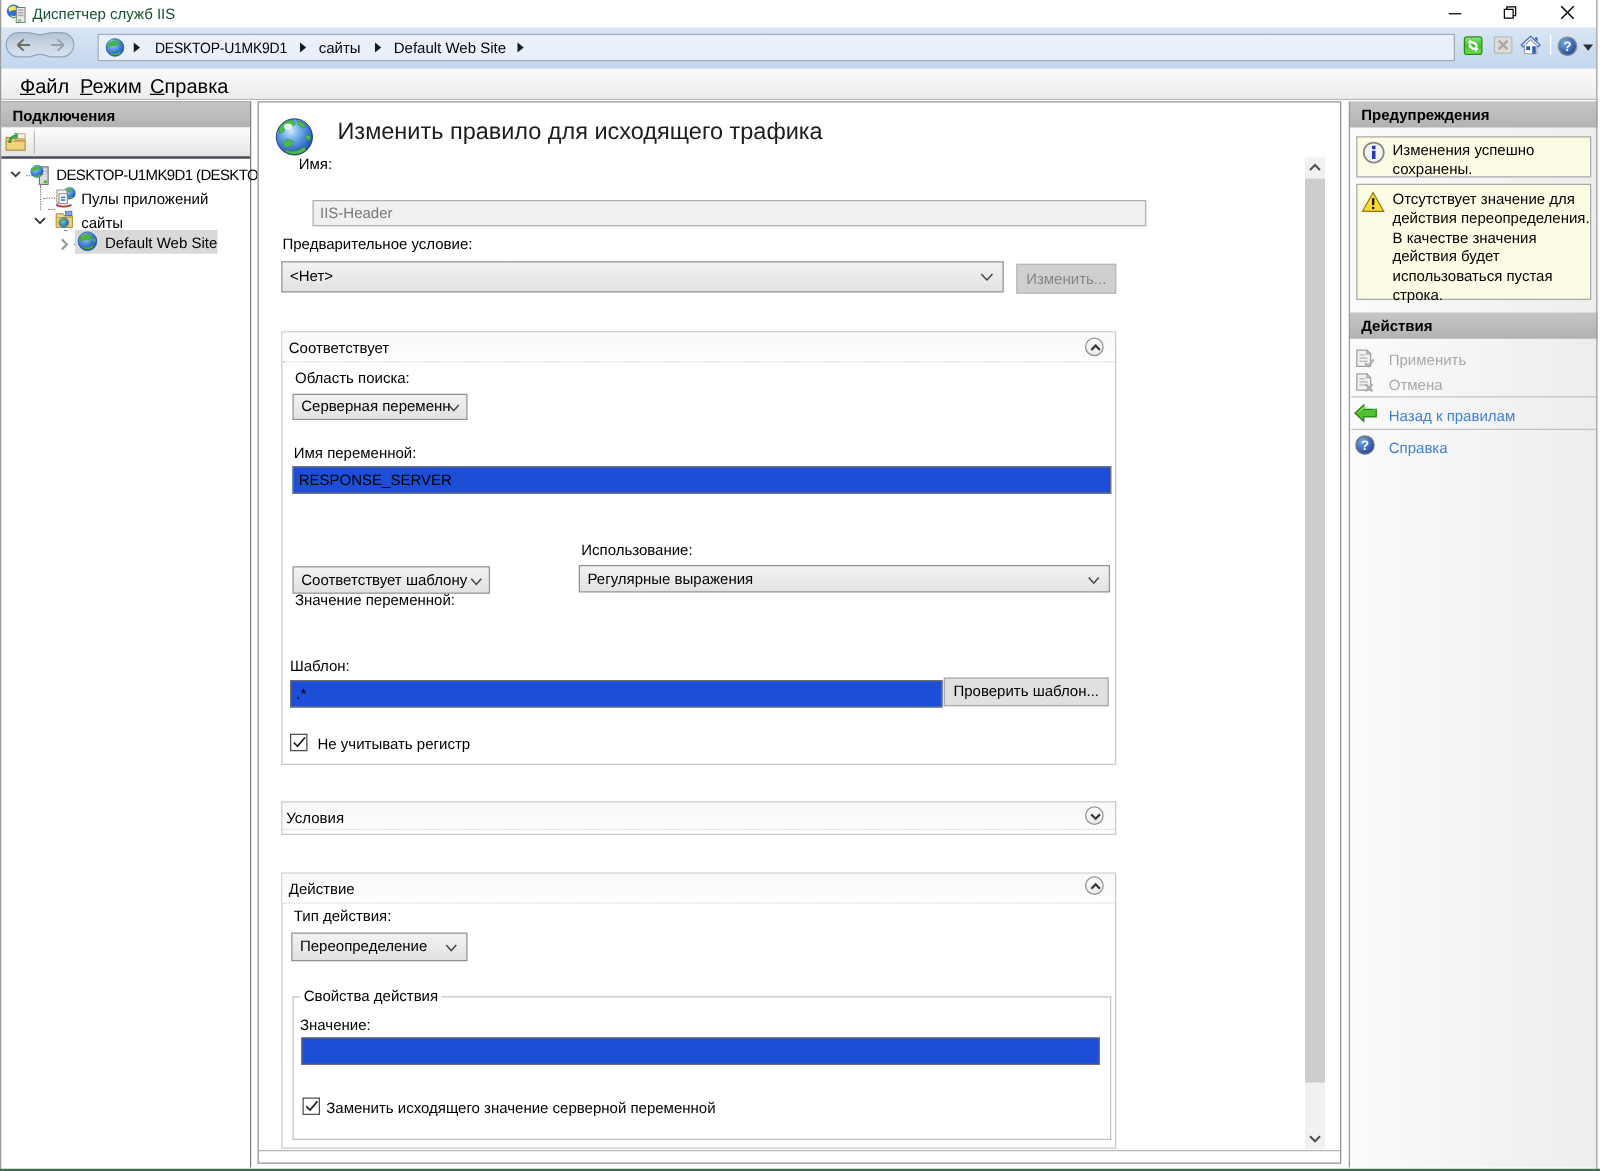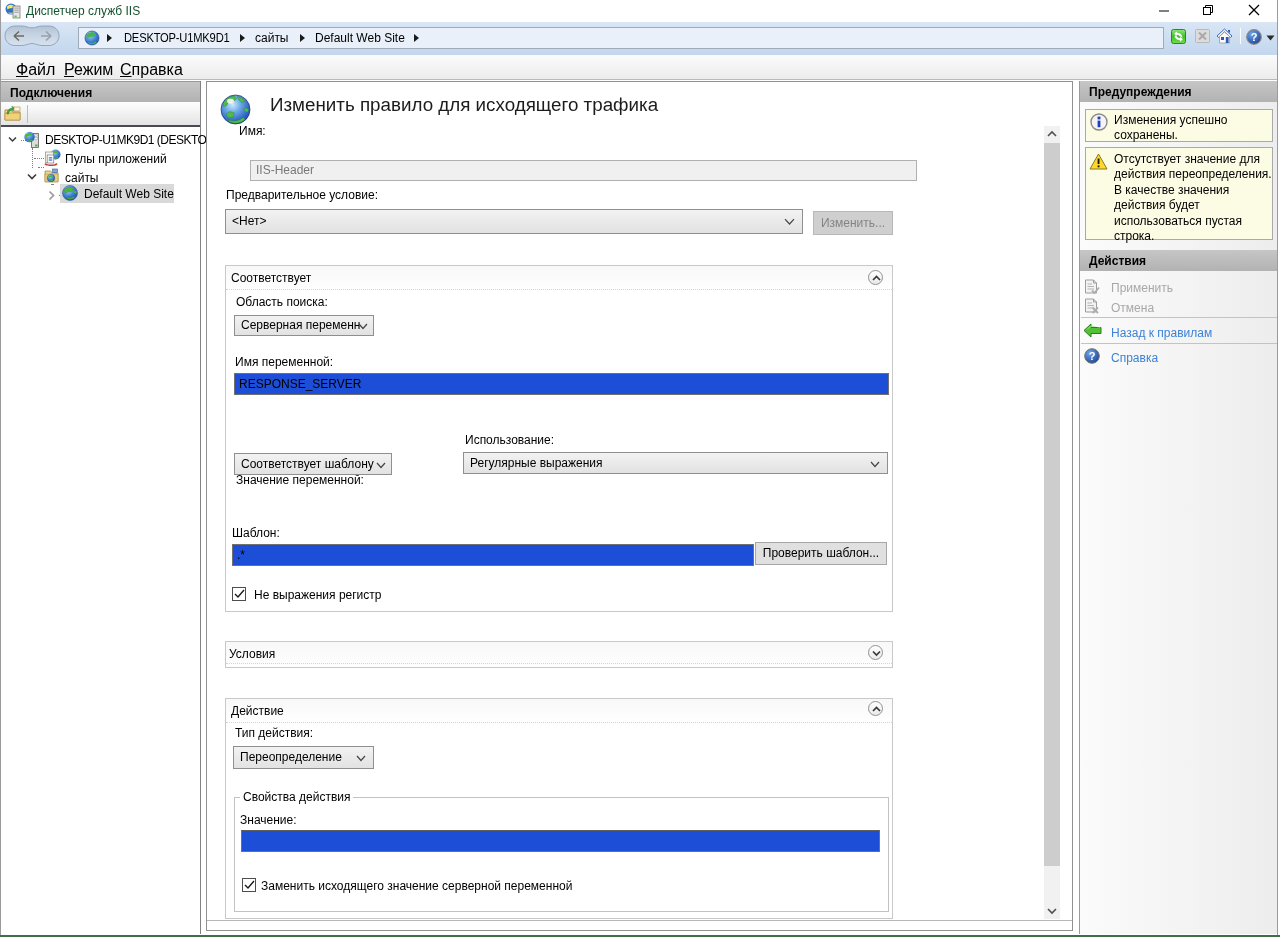--- a/index.html
+++ b/index.html
@@ -340,21 +340,21 @@
       </svg>
   </div>
   <div class="lbl" style="left:25px;top:444px;">Шаблон:</div>
   <div class="tbox" style="left:25px;top:462px;width:522px;height:22px;line-height:20px;padding-left:4px;">.*</div>
   <div class="btn" style="left:548px;top:460px;width:132px;height:23px;line-height:21px;">Проверить шаблон...</div>
   <div class="cb" style="left:25px;top:505px;">
     <svg style="left:1px;top:1px;" width="11" height="10" viewBox="0 0 11 10">
         <path d="M1 5 L4 8 L10 1" fill="none" stroke="#1a1a1a" stroke-width="1.4"></path>
       </svg>
   </div>
-  <div class="lbl" style="left:47px;top:506px;">Не выражения регистр</div>
+  <div class="lbl" style="left:47px;top:506px;">Не учитывать регистр</div>
 
   <div class="grp" style="left:18px;top:559px;width:668px;height:27px;background:linear-gradient(#f8f8f8,#fefefe);"></div>
   <div class="abs" style="left:19px;top:581px;width:666px;border-top:1px dotted #d4d4d4;"></div>
   <div class="lbl" style="left:22px;top:565px;">Условия</div>
   <div class="chev-circle" style="left:661px;top:563px;">
     <svg style="left:3px;top:4px;" width="9" height="7" viewBox="0 0 9 7">
         <path d="M1 1.5 L4.5 5 L8 1.5" fill="none" stroke="#383838" stroke-width="1.7"></path>
       </svg>
   </div>
 

